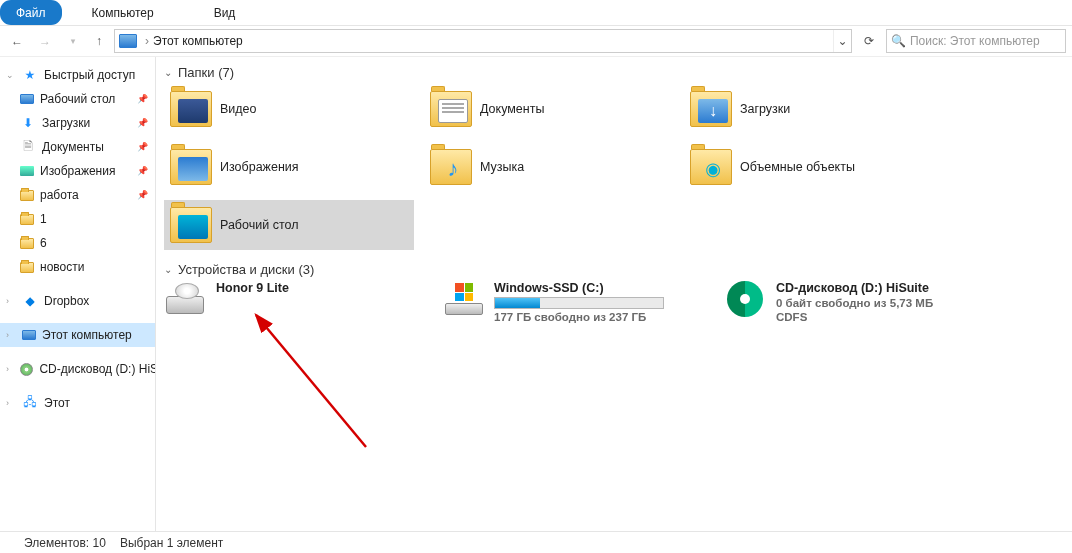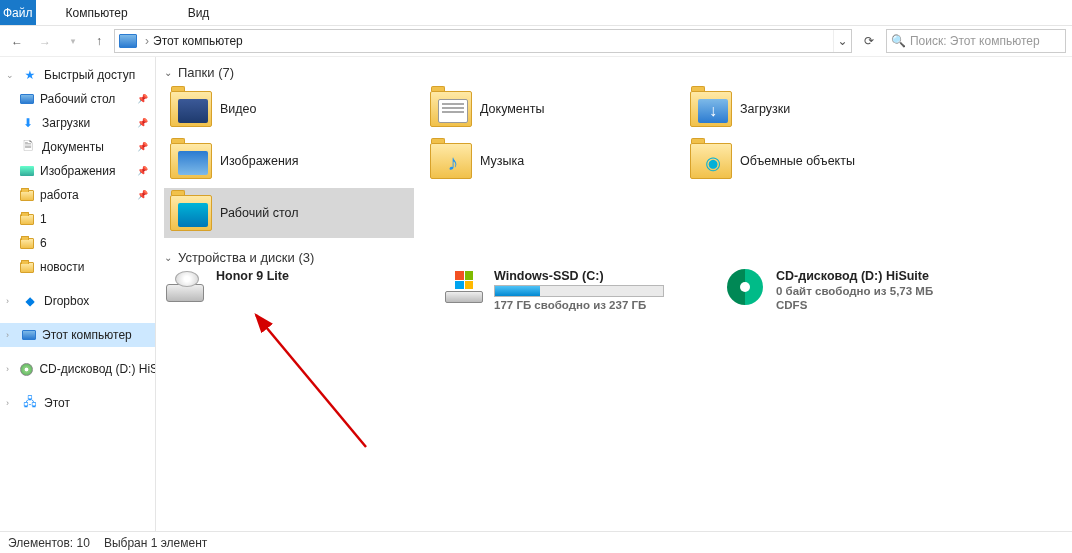--- a/index.html
+++ b/index.html
@@ -1,18 +1,18 @@
 <!DOCTYPE html>
 <html><head>
 <meta charset="utf-8">
 <style>
   * { box-sizing: border-box; font-family: "Segoe UI", Tahoma, sans-serif; }
   body { margin: 0; width: 1072px; height: 553px; background: #fff; font-size: 12px; position: relative; overflow: hidden; }
   .ribbon { display: flex; align-items: stretch; height: 26px; border-bottom: 1px solid #e5e5e5; }
-  .ribbon-file { background: #1979ca; color: #fff; padding: 0 3px; display: flex; align-items: center; font-size: 12px; }
+  .ribbon-file { background: #1979ca; color: #fff; padding: 0 16px; display: flex; align-items: center; font-size: 12px; border-radius: 11px; }
   .ribbon-tab { padding: 0 30px; display: flex; align-items: center; color: #222; }
   .navbar { display: flex; align-items: center; height: 30px; padding: 0 6px; gap: 6px; }
   .nav-arrow { width: 22px; height: 22px; display: flex; align-items: center; justify-content: center; color: #555; }
   .nav-arrow.disabled { color: #bbb; }
   .nav-up { width: 18px; height: 18px; display: flex; align-items: center; justify-content: center; color: #555; }
   .addrbar { flex: 1; display: flex; align-items: center; border: 1px solid #ccc; height: 24px; background: #fff; }
   .addr-icon { width: 18px; height: 14px; margin: 0 4px; background: linear-gradient(#7db9e8,#2b7bd1); border: 1px solid #2b7bd1; border-radius: 1px; }
   .addr-text { flex: 1; color: #222; }
   .addr-drop { width: 18px; text-align: center; color: #555; border-left: 1px solid #eee; height: 100%; display:flex; align-items:center; justify-content:center;}
   .refresh { width: 22px; height: 22px; display: flex; align-items: center; justify-content: center; color: #555; }
@@ -34,21 +34,21 @@
   .ic-img { background: linear-gradient(#6fc,#3a9); width:14px; height:10px; border-radius:1px; }
   .ic-folder { background: linear-gradient(#ffe9a6,#f1c14b); border:1px solid #d7a12a; border-radius:1px; width:14px; height:11px; position:relative;}
   .ic-folder::before{content:"";position:absolute;left:0;top:-3px;width:6px;height:3px;background:#f1c14b;border:1px solid #d7a12a;border-bottom:none;border-radius:1px 1px 0 0;}
   .ic-dropbox { color:#007ee5; }
   .ic-pc { width:14px; height:10px; background: linear-gradient(#7db9e8,#2b7bd1); border:1px solid #2b7bd1; border-radius:1px;}
   .ic-cd { width:13px; height:13px; border-radius:50%; background: radial-gradient(circle,#fff 25%, #8fd184 26%, #4caf50 100%); border:1px solid #888;}
   .ic-net { color:#1e90ff; }
   .content { flex:1; padding: 8px 0 0 8px; overflow:hidden; position:relative;}
   .group-header { display:flex; align-items:center; color:#333; font-size:13px; margin: 0 0 4px 0;}
   .group-header .chev { width:14px; color:#666; font-size:10px;}
-  .folders-grid { display:grid; grid-template-columns: repeat(3, 250px); gap: 2px 10px; margin-bottom:12px;}
+  .folders-grid { display:grid; grid-template-columns: repeat(3, 250px); gap: 8px 10px; margin-bottom:12px;}
   .folder-tile { display:flex; align-items:center; height:50px; padding:2px 6px; gap:8px;}
   .folder-tile.selected { background:#d7d7d7; }
   .big-folder { width:42px; height:36px; position:relative; }
   .bf-back { position:absolute; inset:0; background: linear-gradient(#ffe9a6,#f1c14b); border:1px solid #d7a12a; border-radius:2px;}
   .bf-tab { position:absolute; left:1px; top:-5px; width:14px; height:5px; background:#f1c14b; border:1px solid #d7a12a; border-bottom:none; border-radius:2px 2px 0 0;}
   .bf-inner { position:absolute; left:8px; top:8px; right:4px; bottom:4px; border-radius:2px; }
   .bf-video { background: linear-gradient(#3b5998,#1e3a6d); }
   .bf-doc { background:#fff; border:1px solid #999; }
   .bf-doc::after{content:"";position:absolute;left:3px;top:3px;right:3px;height:2px;background:#aaa;box-shadow:0 4px #aaa,0 8px #aaa;}
   .bf-down { background: linear-gradient(#7db9e8,#2b7bd1); display:flex; align-items:center; justify-content:center;}
@@ -71,21 +71,21 @@
   .win-flag span:nth-child(3){background:#00a4ef;} .win-flag span:nth-child(4){background:#ffb900;}
   .drv-bar-base{width:38px;height:12px;background:linear-gradient(#eee,#bbb);border:1px solid #888;border-radius:2px;}
   .drv-cd-icon{width:36px;height:36px;border-radius:50%;background:conic-gradient(#0b8 0 180deg,#085 180deg 360deg);display:flex;align-items:center;justify-content:center;}
   .drv-cd-icon::after{content:"";width:10px;height:10px;border-radius:50%;background:#fff;}
   .drive-info{display:flex;flex-direction:column;gap:2px;font-weight:bold;}
   .drive-name{color:#222;font-size:12.5px;}
   .drive-sub{color:#6a6a6a;font-size:11.5px;}
   .capacity-bar{width:170px;height:12px;border:1px solid #b7b7b7;background:#eaeaea;position:relative;}
   .capacity-fill{position:absolute;left:0;top:0;bottom:0;background:linear-gradient(#4fc3f7,#0288d1);}
   .arrow-annot{position:absolute;pointer-events:none;}
-  .statusbar{position:absolute;left:0;right:0;bottom:0;height:22px;border-top:1px solid #e5e5e5;display:flex;align-items:center;padding:0 8px;gap:14px;color:#333;font-size:12px;}
+  .statusbar{position:absolute;left:0;right:0;bottom:0;height:22px;border-top:1px solid #e5e5e5;display:flex;align-items:center;padding:0 24px;gap:14px;color:#333;font-size:12px;}
   svg.arrow{overflow:visible;}
 </style>
 </head>
 <body>
 
 <div class="ribbon">
   <div class="ribbon-file">Файл</div>
   <div class="ribbon-tab">Компьютер</div>
   <div class="ribbon-tab">Вид</div>
 </div>

